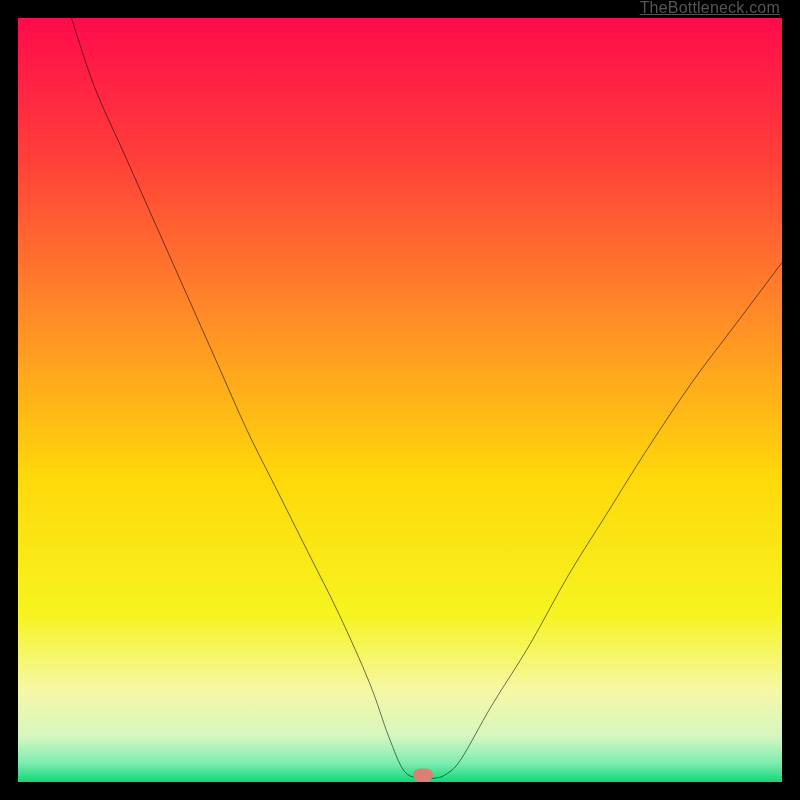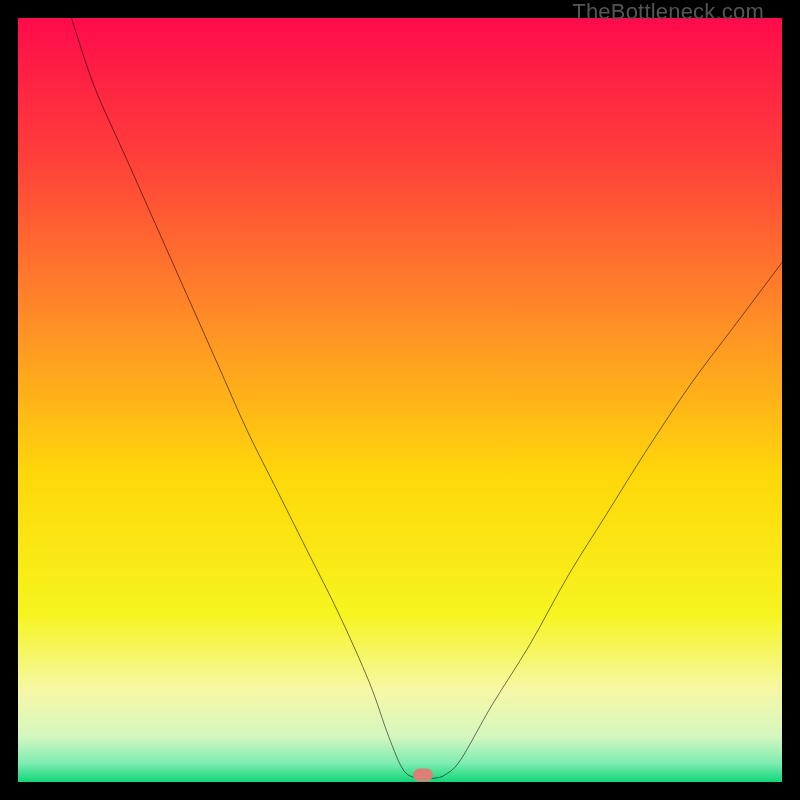--- a/index.html
+++ b/index.html
@@ -28,26 +28,27 @@
   .gradient {
     position: absolute;
     left: 0;
     top: 0;
     width: 100%;
     height: 100%;
   }
   .watermark {
     position: absolute;
     top: -1px;
-    right: 36px;
+    right: 20px;
     color: #555;
-    font-size: 22px;
+    font-size: 16px;
     font-weight: 500;
     letter-spacing: 0.2px;
     user-select: none;
+    text-decoration: underline;
   }
   svg.curve {
     position: absolute;
     left: 0;
     top: 0;
     width: 100%;
     height: 100%;
     overflow: visible;
   }
   .marker {

